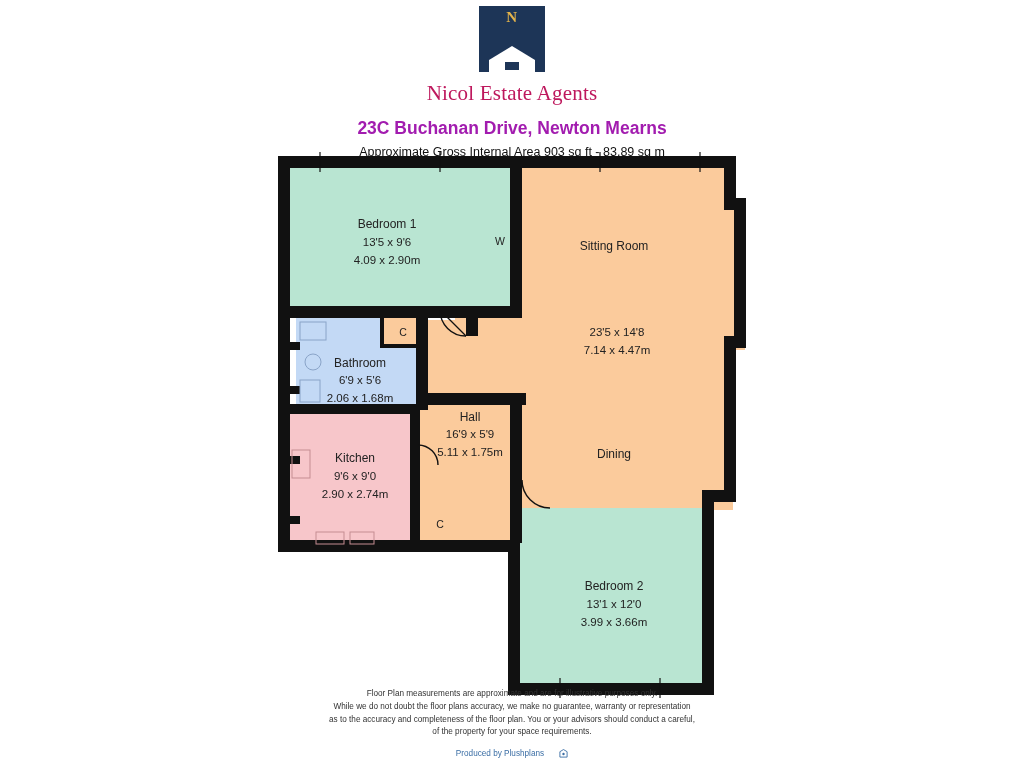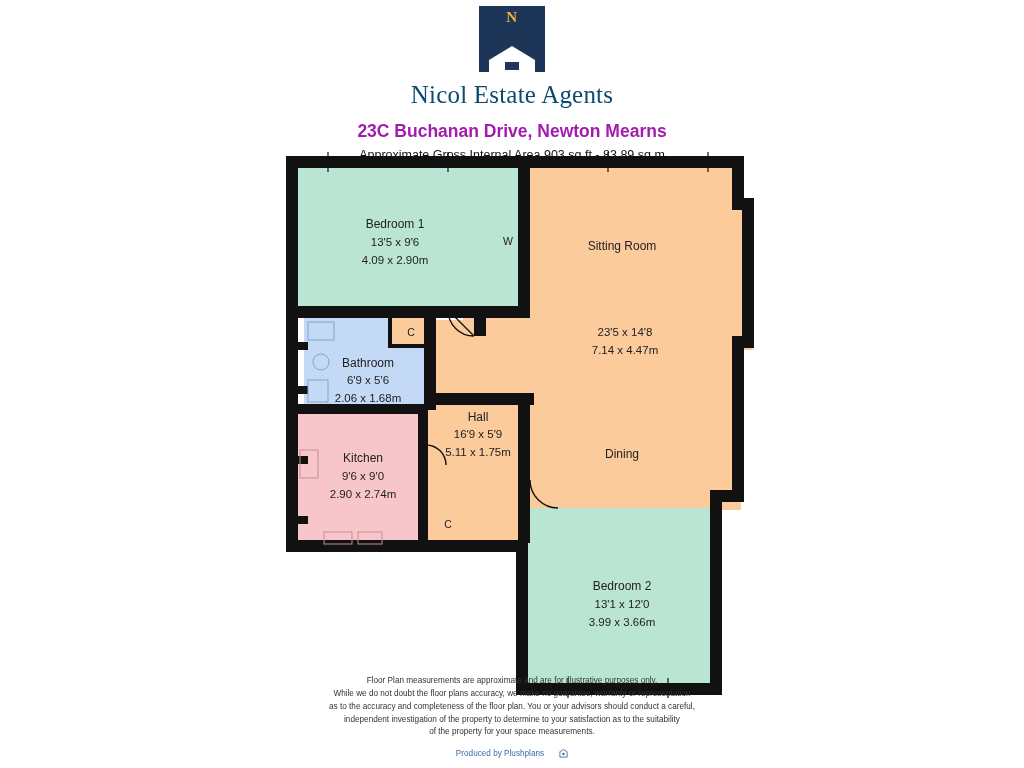--- a/index.html
+++ b/index.html
@@ -43,42 +43,42 @@
   }
   .logo-house {
     position: absolute;
     bottom: 0;
     left: 8px;
     right: 8px;
     height: 28px;
   }
   .brand {
     font-family: "Liberation Serif", serif;
-    color: #0c4a6e;
-    font-size: 25px;
+    color: #be185d;
+    font-size: 21px;
     margin-top: 9px;
     letter-spacing: 0.2px;
   }
   .addr {
     font-size: 17.5px;
     font-weight: bold;
     margin-top: 12px;
     color: #a21caf;
   }
   .area {
     font-size: 12.5px;
     font-weight: normal;
     margin-top: 6px;
     color: #111;
   }
 
   
   .plan {
     position: absolute;
-    left: 8px;
+    left: 0;
     top: 150px;
     width: 916px;
     height: 560px;
   }
   .plan svg { display: block; }
 
   .rm-label {
     font-family: "Liberation Sans", sans-serif;
     fill: #222;
     font-size: 11.5px;
@@ -260,22 +260,21 @@
   <text class="tiny" x="403" y="186">C</text>
   <text class="tiny" x="440" y="378">C</text>
 </svg>
 </div>
 
 <div class="footer">
   <div class="disclaimer">
     <div>Floor Plan measurements are approximate and are for illustrative purposes only.</div>
     <div>While we do not doubt the floor plans accuracy, we make no guarantee, warranty or representation</div>
     <div>as to the accuracy and completeness of the floor plan. You or your advisors should conduct a careful,</div>
-    <div>independent investigation of the property to determine to your satisfaction as to the suitability</div>
-    <div>of the property for your space measurements.</div>
+    <div>of the property for your space requirements.</div>
   </div>
   <div class="produced">
     <span>Produced by Plushplans</span>
     <span class="pp-mark">
       <svg width="9" height="9" viewBox="0 0 10 10">
         <path d="M1 9 L1 3 L5 0.6 L9 3 L9 9 Z" fill="none" stroke="#3b6ea5" stroke-width="1"></path>
         <circle cx="5" cy="5.6" r="1.3" fill="#3b6ea5"></circle>
       </svg>
     </span>
   </div>

